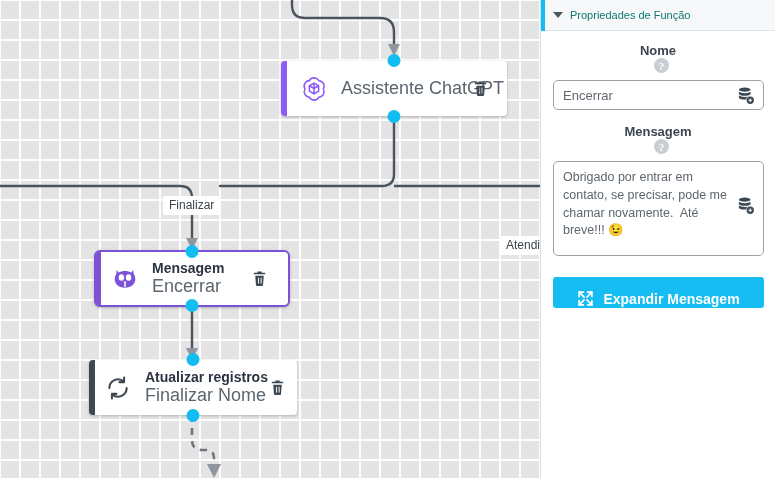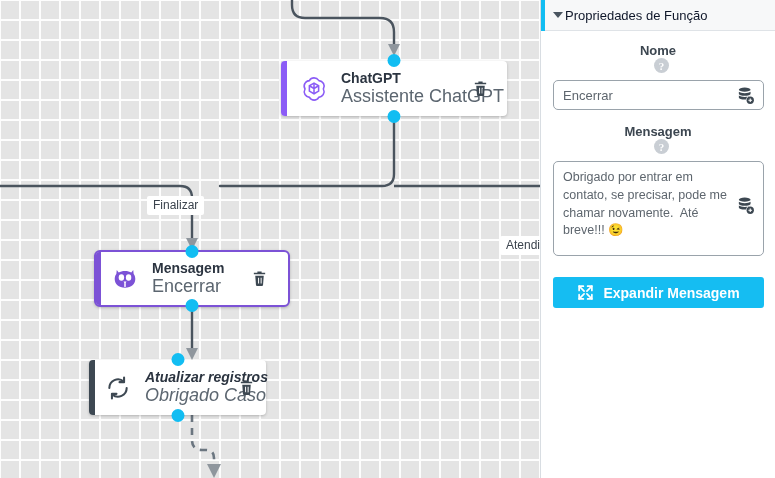--- a/index.html
+++ b/index.html
@@ -126,23 +126,23 @@
   }
   .caret {
     margin-left: 12px;
     width: 0; height: 0;
     border-left: 5px solid transparent;
     border-right: 5px solid transparent;
     border-top: 6px solid #4a5560;
     cursor: pointer;
   }
   #panel-title {
-    margin-left: 2px;
-    font-size: 13px;
-    color: #0f172a;
+    margin-left: 7px;
+    font-size: 11px;
+    color: #0f766e;
   }
   #panel-body { padding: 12px 12px 0 12px; }
 
   .field-label-row {
     display: flex; align-items: center;
     margin-bottom: 7px;
     flex-direction: column;
   }
   .field-label {
     font-size: 13px; font-weight: bold; color: #3c4650;
@@ -194,21 +194,21 @@
   .db-icon.for-textarea { top: 35px; }
 
   #expand-btn {
     width: 211px; height: 31px;
     background: #15bdf2;
     border: none;
     border-radius: 3px;
     color: #ffffff;
     font-size: 14px; font-weight: bold;
     font-family: "Liberation Sans", sans-serif;
-    display: flex; align-items: center; justify-content: center;
+    display: flex; align-items: flex-end; justify-content: center;
     gap: 9px;
     cursor: pointer;
   }
 </style>
 </head>
 <body>
 
 <div id="app">
 
   <div id="canvas">
@@ -228,41 +228,40 @@
       <path d="M 192,212 L 192,240" fill="none" stroke="#4a545e" stroke-width="2.4"></path>
       <polygon points="192,250 186,238 198,238" fill="#8f969d"></polygon>
 
       <path d="M 192,307 L 192,350" fill="none" stroke="#4a545e" stroke-width="2.4"></path>
       <polygon points="192,360 186,348 198,348" fill="#8f969d"></polygon>
 
       <path d="M 192,415 L 192,440 Q 192,450 202,450 L 206,450 Q 214,450 214,458 L 214,468" fill="none" stroke="#6b7680" stroke-width="2.6" stroke-dasharray="7 6" stroke-linecap="butt"></path>
       <polygon points="214,478 207,464 221,464" fill="#8f969d"></polygon>
     </svg>
 
-    <div class="edge-label" style="left:147px; top:196px;text-align:right;">
+    <div class="edge-label" style="left:163px; top:196px;text-align:right;">
       <span>Finalizar</span>
     </div>
 
     <div class="edge-label" style="left:500px; top:196px;margin-top:40px;">
       <span>Atendi</span>
     </div>
 
     <div class="node" id="node-chatgpt" style="left:281px; top:61px; width:226px; height:55px;">
       <div class="accent" style="background:#8b5cf6;"></div>
       <div class="handle top"></div>
       <div class="handle bottom"></div>
       <div class="node-icon">
         <svg width="30" height="30" viewBox="0 0 24 24" fill="none" stroke="#8b5cf6" stroke-width="1.25">
           <path d="M12 3.1c-1.6 0-3 .9-3.7 2.2-1.5.1-2.9 1-3.6 2.3-.8 1.4-.7 3.1.1 4.4-.7 1.3-.8 3 0 4.4.8 1.3 2.1 2.2 3.6 2.3.7 1.3 2.1 2.2 3.7 2.2s3-.9 3.7-2.2c1.5-.1 2.8-1 3.6-2.3.8-1.4.8-3.1.1-4.4.8-1.3.9-3 .1-4.4-.8-1.3-2.1-2.2-3.6-2.3C15 4 13.6 3.1 12 3.1z"></path>
           <path d="M12 7.3 8.3 9.4v4.3L12 15.8l3.7-2.1V9.4L12 7.3z"></path>
           <path d="M12 7.3v4.3M8.3 9.4 12 11.6M15.7 9.4 12 11.6M12 11.6v4.2"></path>
         </svg>
       </div>
       <div class="node-text">
-        <div class="node-title">ChatGPT</div>
         <div class="node-sub">Assistente ChatGPT</div>
       </div>
       <div class="node-trash" style="right:17px;">
         <svg width="17" height="17" viewBox="0 0 24 24" fill="#3d4852">
           <path d="M9 2h6v2h5v2H4V4h5V2zm-3 6h12l-1 13a1.6 1.6 0 0 1-1.6 1.5H8.6A1.6 1.6 0 0 1 7 21L6 8zm4 3v8h1.4v-8H10zm3.6 0v8H15v-8h-1.4z"></path>
         </svg>
       </div>
     </div>
 
     <div class="node" id="node-mensagem" style="left:94px; top:250px; width:196px; height:57px; border:2.5px solid #7c52d6; border-radius:6px;">
@@ -282,35 +281,35 @@
         <div class="node-title">Mensagem</div>
         <div class="node-sub">Encerrar</div>
       </div>
       <div class="node-trash" style="right:19px;">
         <svg width="17" height="17" viewBox="0 0 24 24" fill="#3d4852">
           <path d="M9 2h6v2h5v2H4V4h5V2zm-3 6h12l-1 13a1.6 1.6 0 0 1-1.6 1.5H8.6A1.6 1.6 0 0 1 7 21L6 8zm4 3v8h1.4v-8H10zm3.6 0v8H15v-8h-1.4z"></path>
         </svg>
       </div>
     </div>
 
-    <div class="node" id="node-atualizar" style="left:89px; top:360px; width:177px; height:55px;font-style:italic;">
+    <div class="node" id="node-atualizar" style="left:89px; top:360px; width:208px; height:55px;">
       <div class="accent" style="background:#3d4852;"></div>
       <div class="handle top"></div>
       <div class="handle bottom"></div>
       <div class="node-icon" style="margin-left:12px;">
         <svg width="26" height="26" viewBox="0 0 24 24" fill="none" stroke="#3d4852" stroke-width="1.9" stroke-linecap="round">
           <path d="M20 12a8 8 0 0 1-13.3 6"></path>
           <path d="M4 12a8 8 0 0 1 13.3-6"></path>
           <polyline points="17.6 2.4 17.6 6.6 13.4 6.6" stroke-linejoin="round"></polyline>
           <polyline points="6.4 21.6 6.4 17.4 10.6 17.4" stroke-linejoin="round"></polyline>
         </svg>
       </div>
       <div class="node-text">
         <div class="node-title">Atualizar registros</div>
-        <div class="node-sub">Obrigado Caso</div>
+        <div class="node-sub">Finalizar Nome</div>
       </div>
       <div class="node-trash" style="right:10px;">
         <svg width="17" height="17" viewBox="0 0 24 24" fill="#3d4852">
           <path d="M9 2h6v2h5v2H4V4h5V2zm-3 6h12l-1 13a1.6 1.6 0 0 1-1.6 1.5H8.6A1.6 1.6 0 0 1 7 21L6 8zm4 3v8h1.4v-8H10zm3.6 0v8H15v-8h-1.4z"></path>
         </svg>
       </div>
     </div>
   </div>
 
   <div id="panel">

